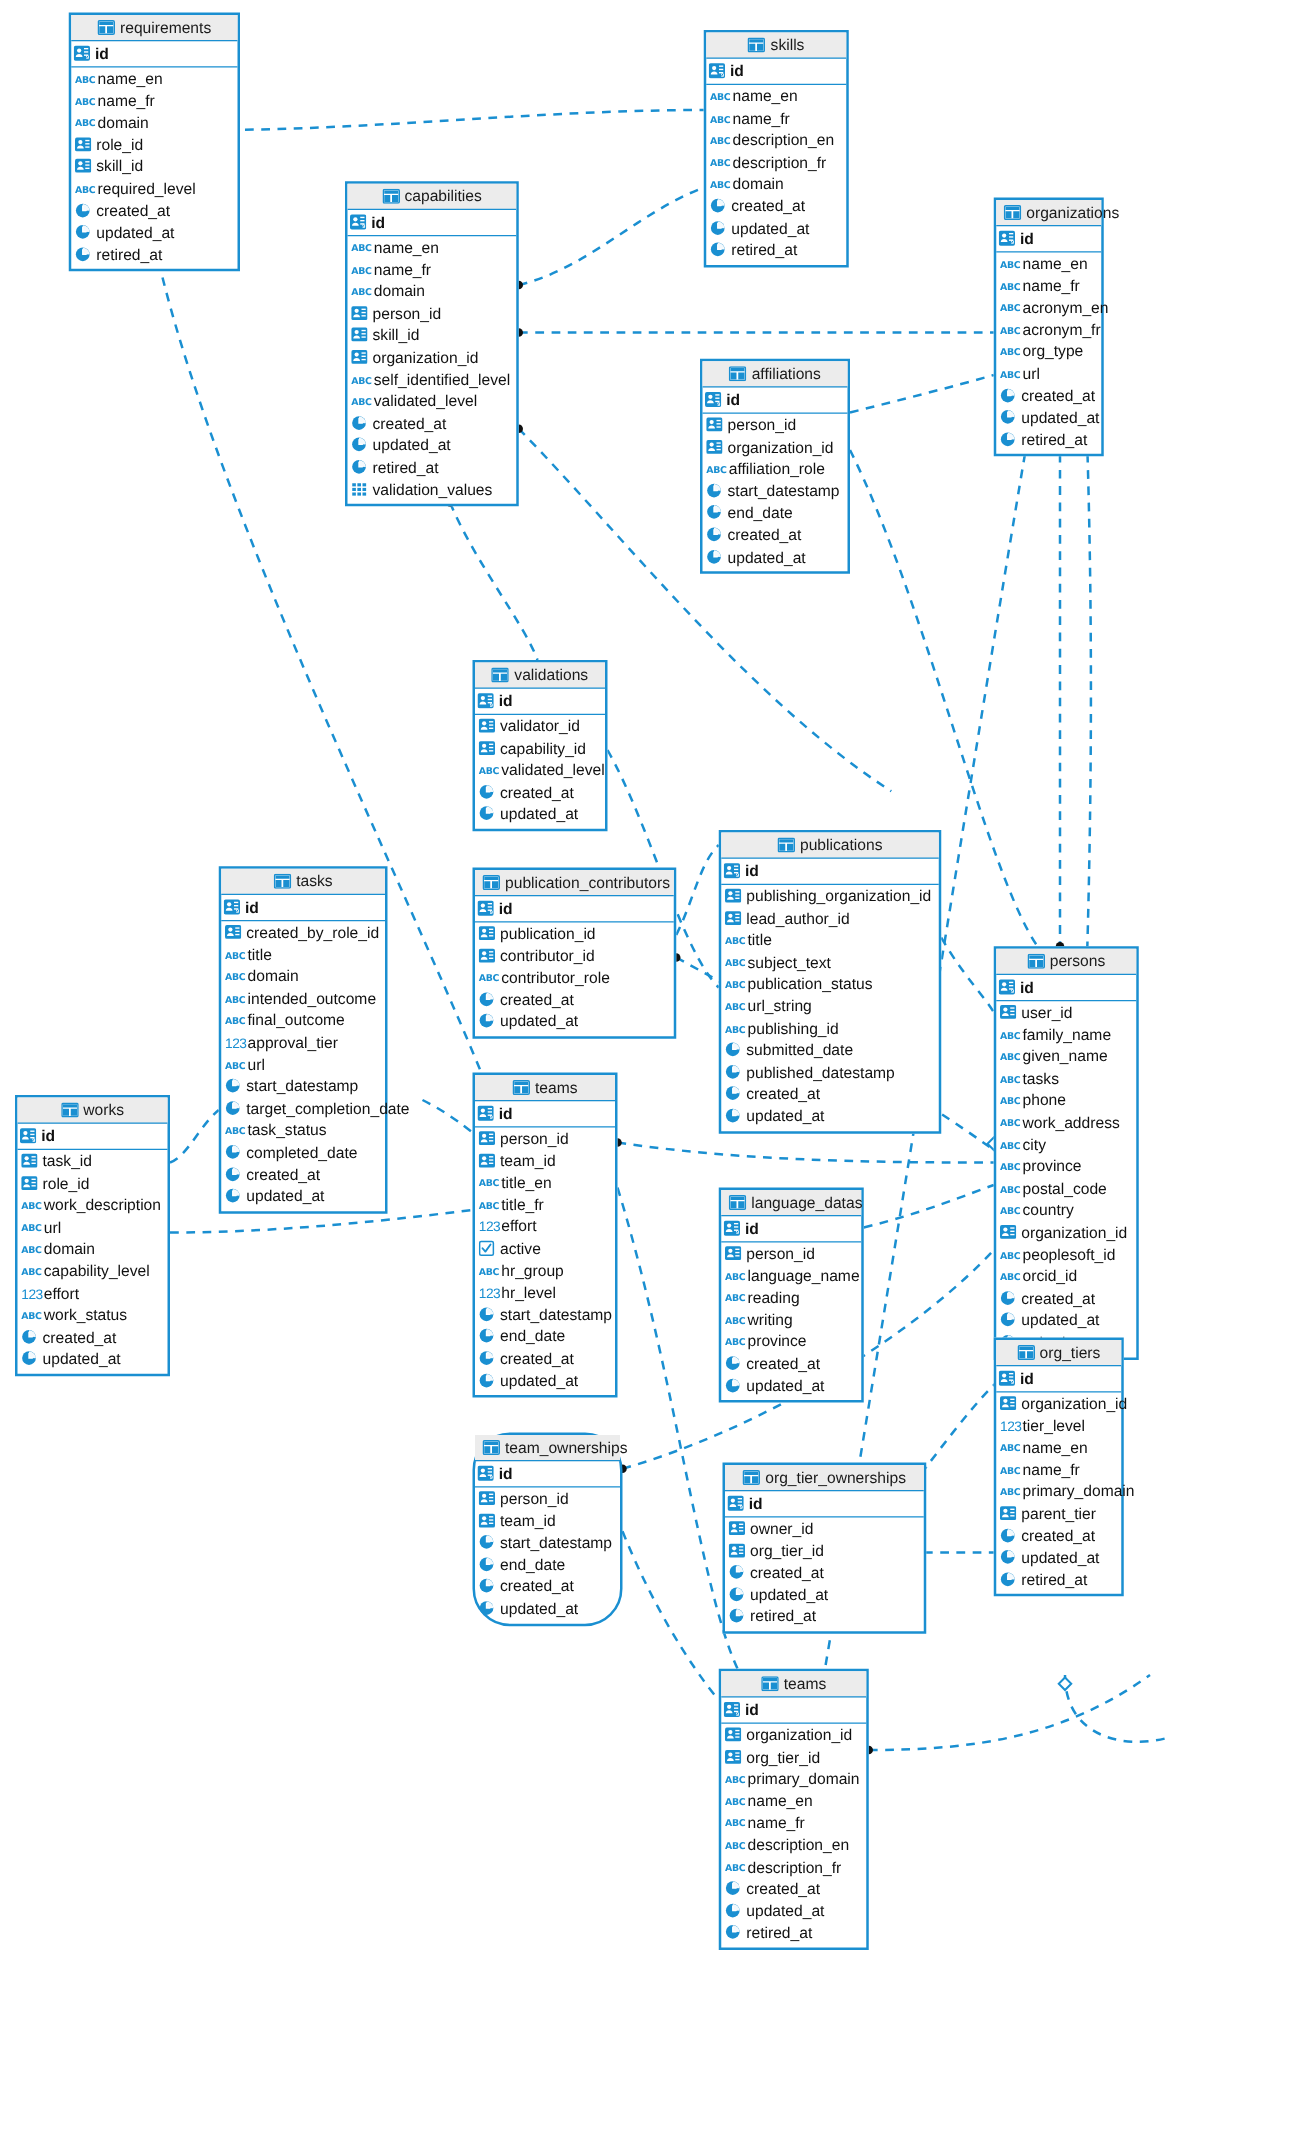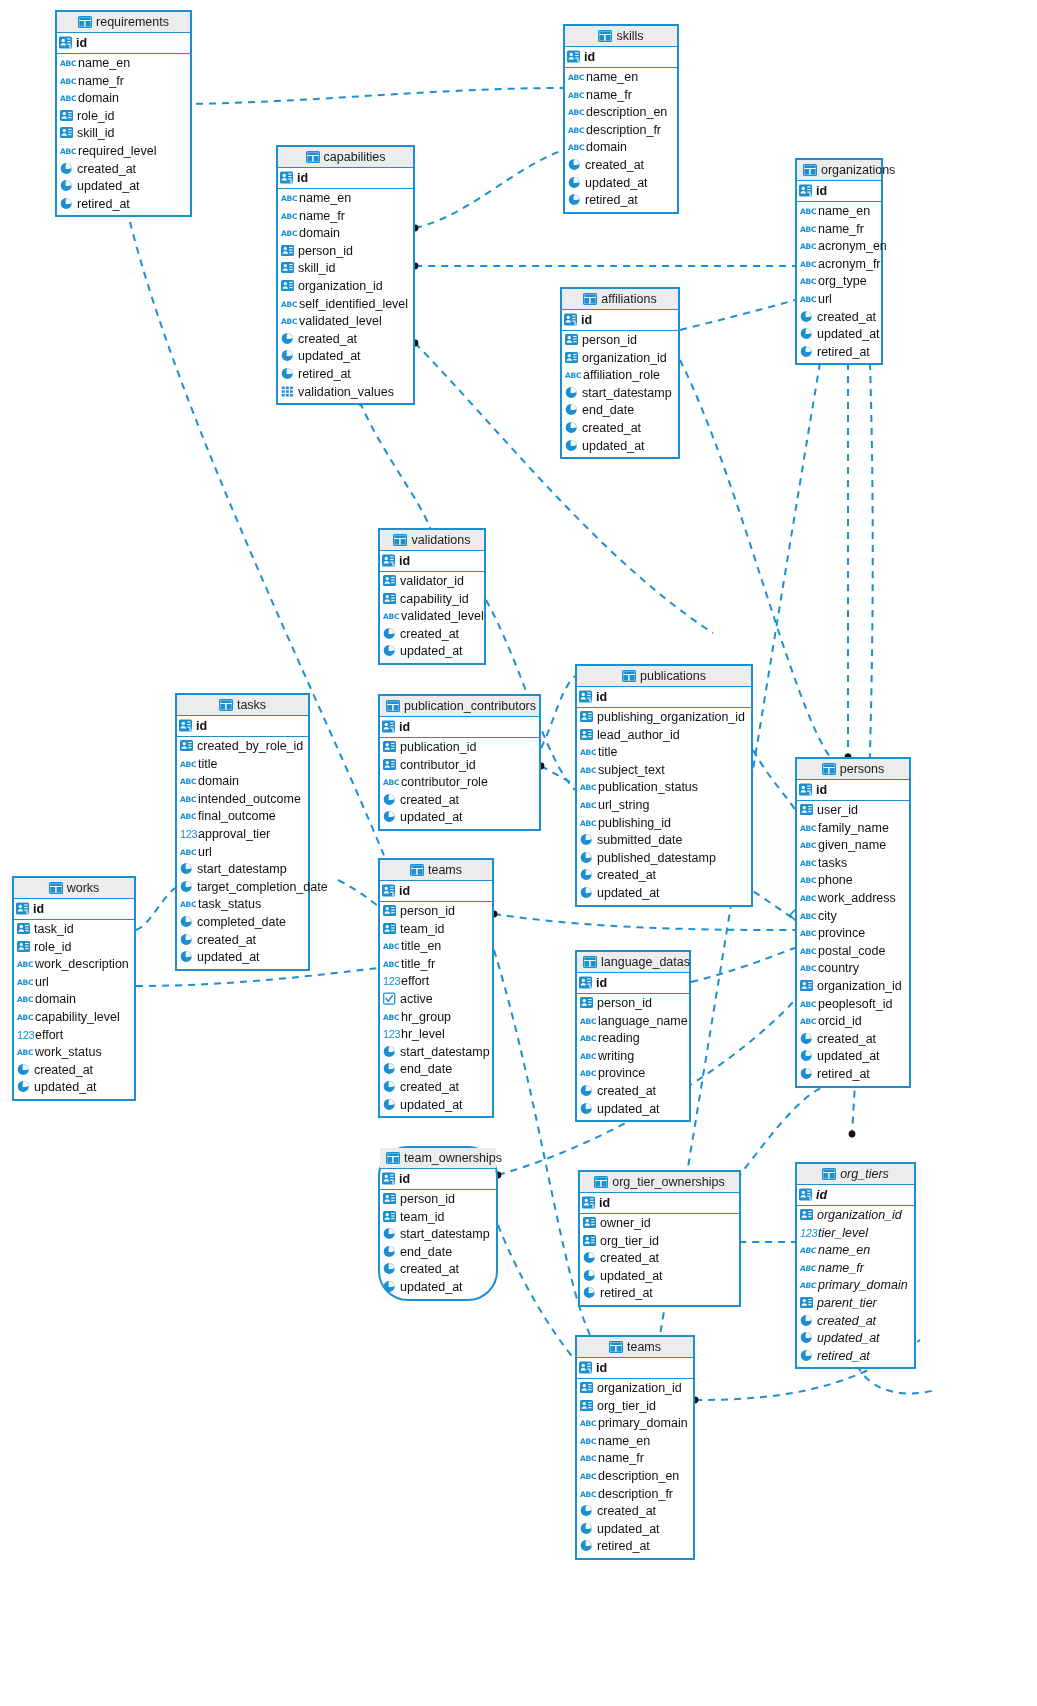--- a/index.html
+++ b/index.html
@@ -826,21 +826,21 @@
               <path d="M6.2 1.1 A5.5 5.5 0 0 1 11.7 6.6 L6.2 6.4 Z" fill="#fff" opacity="0.95"></path>
               <path d="M6.2 2.8 L6.2 6.4 L8.9 6.4" stroke="#fff" stroke-width="1.1" fill="none" stroke-linecap="round"></path>
             </svg></span><span>created_at</span></div>
         <div class="col-row"><span class="ico"><svg width="13" height="13" viewBox="0 0 13 13">
               <circle cx="6.2" cy="6.4" r="5.5" fill="#1a8fd1"></circle>
               <path d="M6.2 1.1 A5.5 5.5 0 0 1 11.7 6.6 L6.2 6.4 Z" fill="#fff" opacity="0.95"></path>
               <path d="M6.2 2.8 L6.2 6.4 L8.9 6.4" stroke="#fff" stroke-width="1.1" fill="none" stroke-linecap="round"></path>
             </svg></span><span>updated_at</span></div>
       </div>
     </div>
-    <div class="entity" style="left: 795px; top: 1162px; width: 121px; font-style: italic;">
+    <div class="entity" style="left: 795px; top: 1070px; width: 104px;">
       <div class="entity-header"><span class="tbl-ico"><svg width="14" height="12" viewBox="0 0 14 12">
             <rect x="0.6" y="0.6" width="12.8" height="10.8" rx="1" fill="#fff" stroke="#1a8fd1" stroke-width="1.2"></rect>
             <rect x="1.4" y="1.4" width="11.2" height="2.6" fill="#1a8fd1"></rect>
             <rect x="1.4" y="5" width="4.8" height="5.6" fill="#1a8fd1"></rect>
             <rect x="7.6" y="5" width="5" height="5.6" fill="#1a8fd1"></rect>
           </svg></span><span>org_tiers</span></div>
       <div class="pk-row"><span class="ico"><svg width="13" height="13" viewBox="0 0 13 13">
             <rect x="0" y="0.5" width="13" height="12" rx="1.5" fill="#1a8fd1"></rect>
             <circle cx="4.3" cy="4.4" r="1.7" fill="#fff"></circle>
             <path d="M1.6 9.6c0-1.6 1.2-2.5 2.7-2.5s2.7 0.9 2.7 2.5z" fill="#fff"></path>

